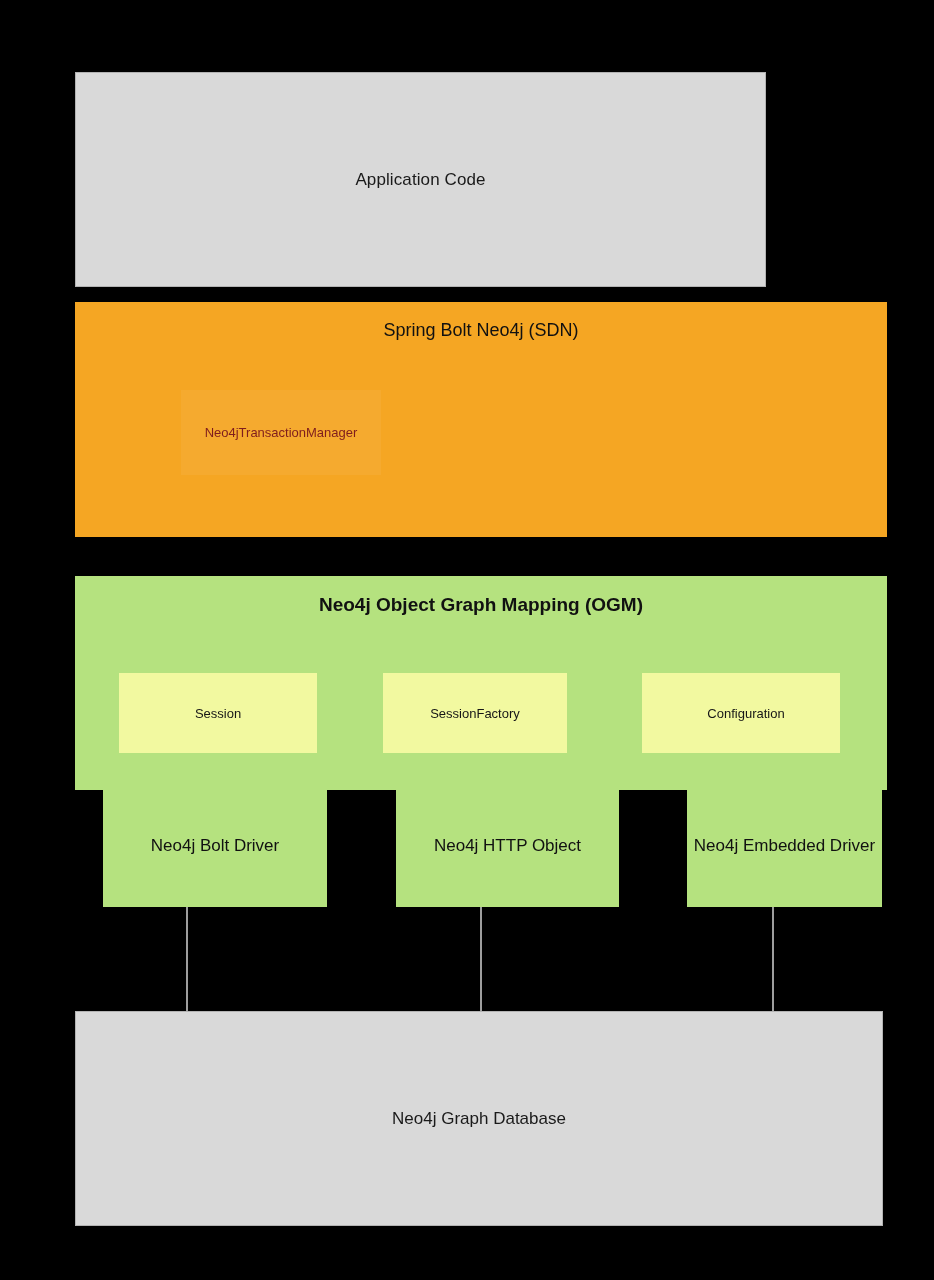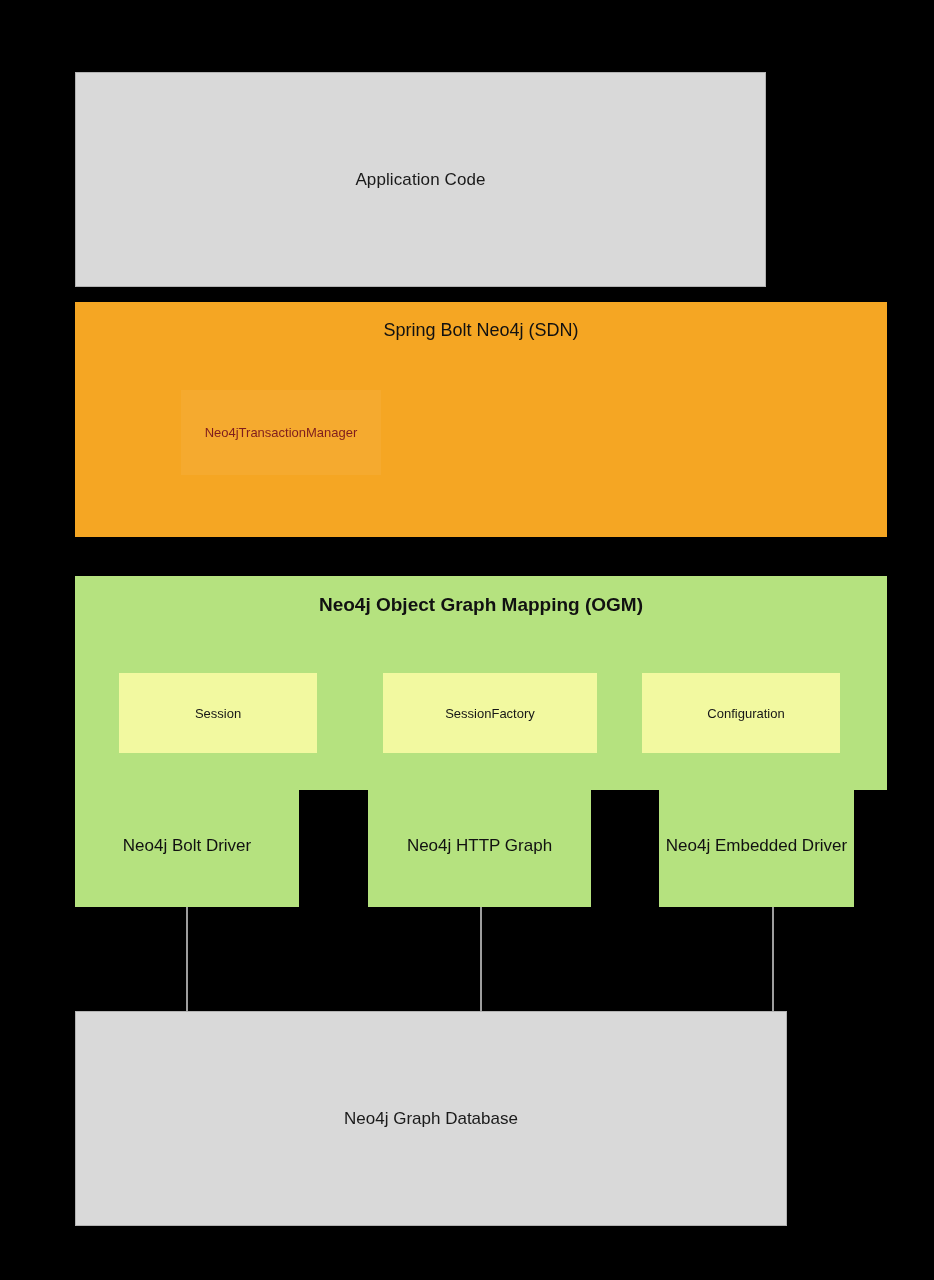--- a/index.html
+++ b/index.html
@@ -105,33 +105,34 @@
     display: flex;
     align-items: center;
     justify-content: center;
     box-sizing: border-box;
   }
   .ogm-sub .label {
     font-size: 13px;
     color: #161616;
   }
   .ogm-sub-0 { left: 44px; width: 198px; }
-  .ogm-sub-1 { left: 308px; width: 214px; }
+  .ogm-sub-1 { left: 308px; width: 184px; }
   .ogm-sub-2 { left: 567px; width: 198px; padding-left: 10px; }
 
   
   .driver-box {
     position: absolute;
     top: 785px;
     height: 122px;
     background: #b5e27f;
     display: flex;
     align-items: center;
     justify-content: center;
     box-sizing: border-box;
+    margin-left: 28px;
   }
   .driver-box .label {
     font-size: 17px;
     color: #111111;
     white-space: nowrap;
   }
   .driver-0 { left: 75px;  width: 224px; }
   .driver-1 { left: 368px; width: 223px; }
   .driver-2 { left: 659px; width: 195px; }
 
@@ -144,21 +145,21 @@
     background: #9e9e9e;
   }
   .connector-0 { left: 186px; }
   .connector-1 { left: 480px; }
   .connector-2 { left: 772px; }
 
   
   .db-layer {
     left: 75px;
     top: 1011px;
-    width: 712px;
+    width: 808px;
     height: 215px;
     background: #d9d9d9;
     border: 1px solid #b3b3b3;
     display: flex;
     align-items: center;
     justify-content: center;
   }
   .db-layer .label {
     font-size: 17px;
     color: #1a1a1a;
@@ -196,21 +197,21 @@
     <div class="ogm-sub ogm-sub-2">
       <span class="label">Configuration</span>
     </div>
   </div>
 
   <div class="driver-box driver-0">
     <span class="label">Neo4j Bolt Driver</span>
   </div>
 
   <div class="driver-box driver-1">
-    <span class="label">Neo4j HTTP Graph</span>
+    <span class="label">Neo4j HTTP Object</span>
   </div>
 
   <div class="driver-box driver-2">
     <span class="label">Neo4j Embedded Driver</span>
   </div>
 
   <div class="connector connector-0"></div>
   <div class="connector connector-1"></div>
   <div class="connector connector-2"></div>
 

